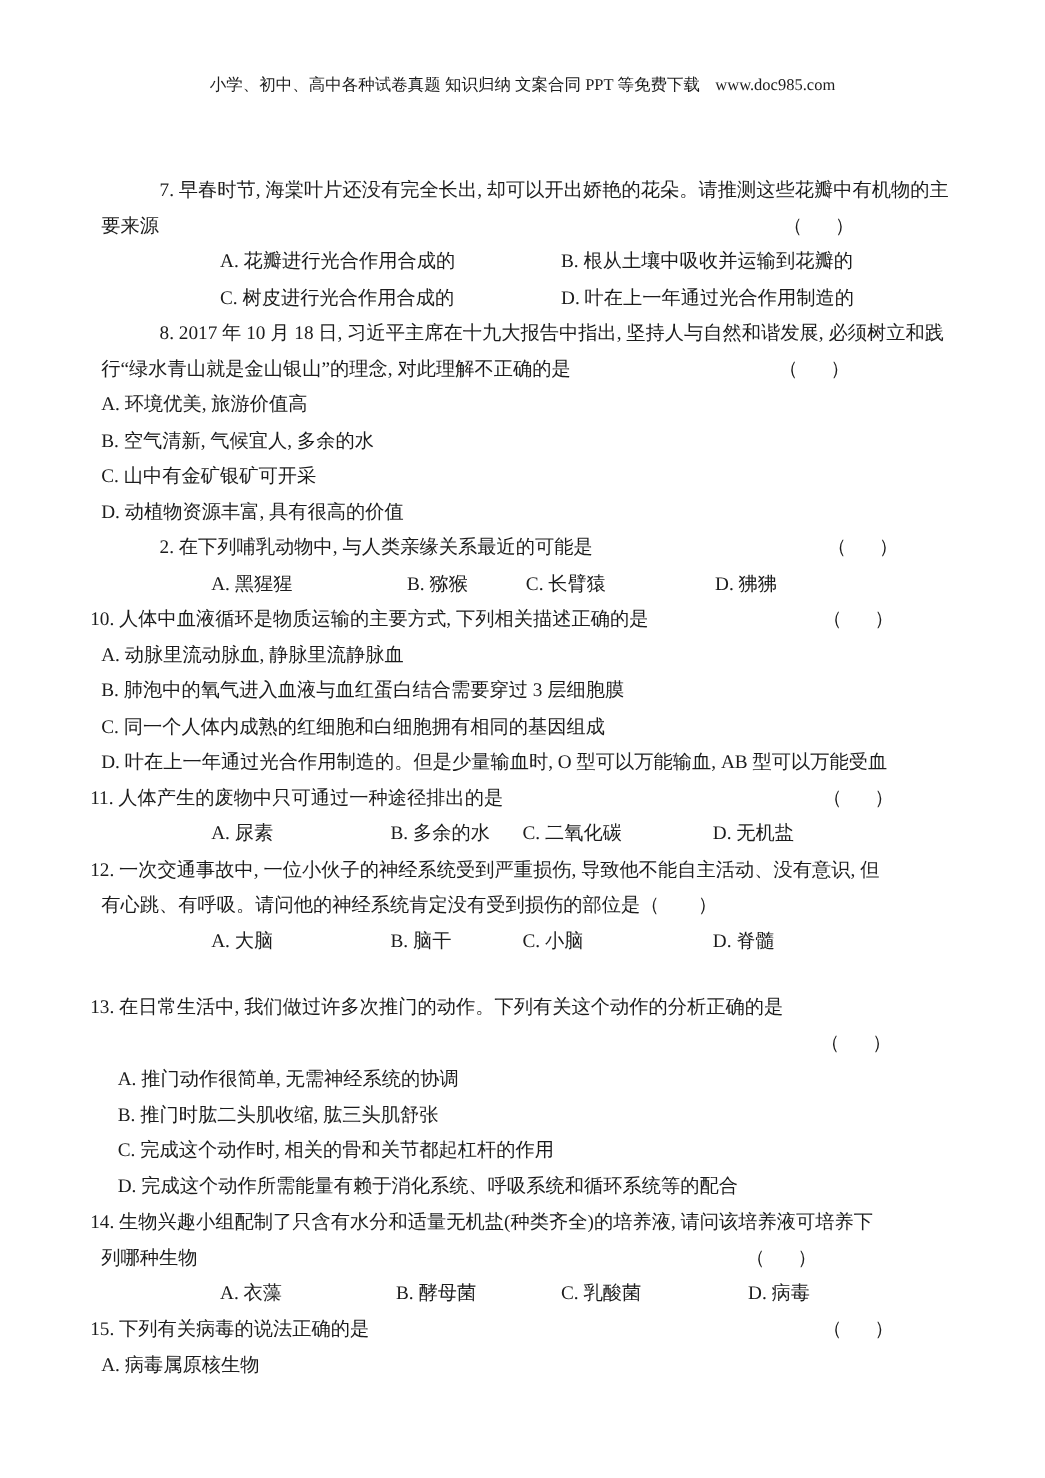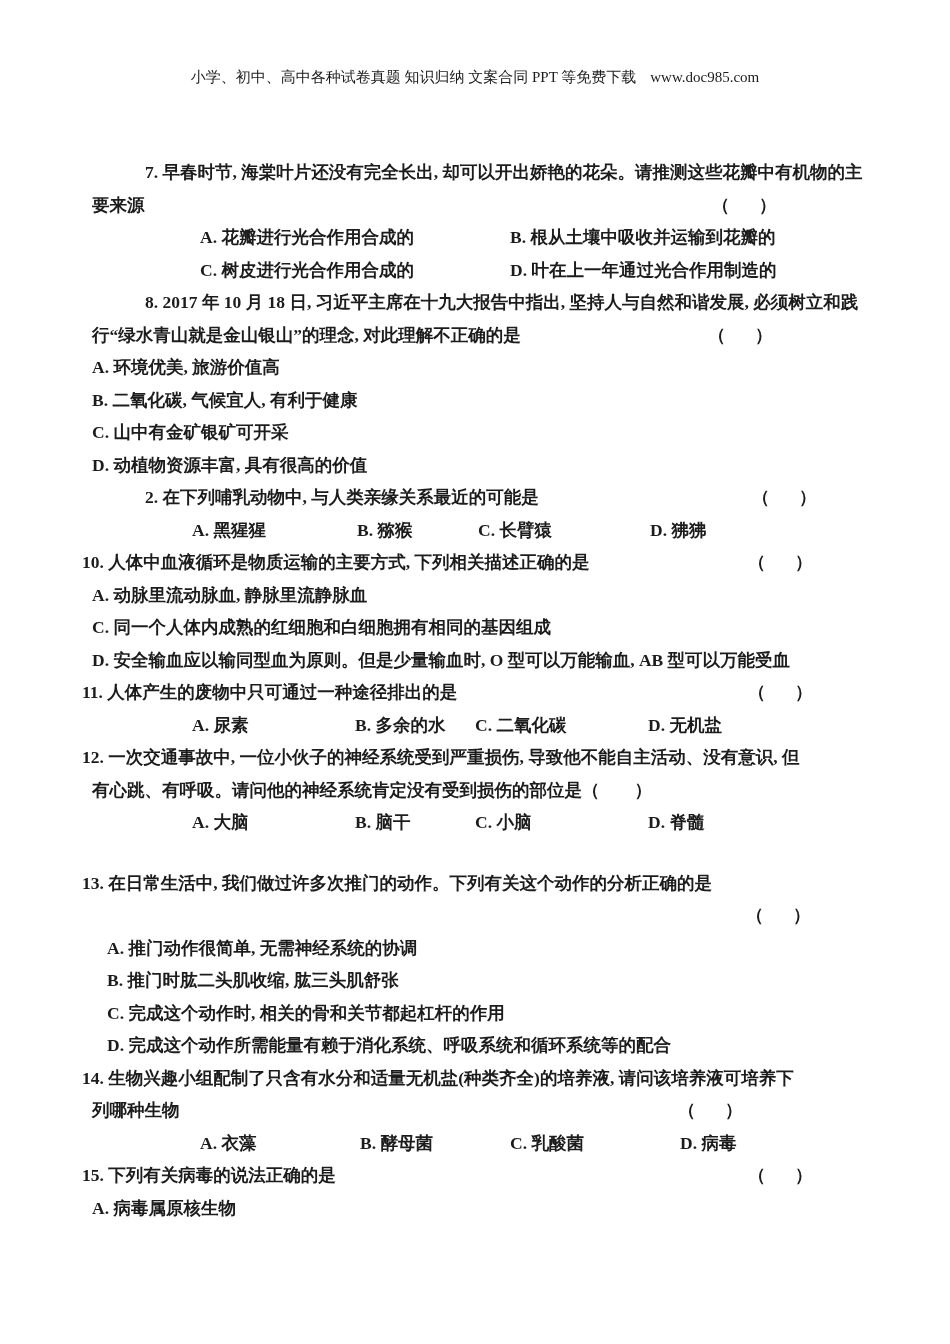--- a/index.html
+++ b/index.html
@@ -23,21 +23,20 @@
     font-size:15px;
     color:#1c1c1c;
     white-space:nowrap;
   }
   .header .url { margin-left:14px; }
   .content {
     position:absolute;
     top:156px;
     left:0;
     width:100%;
-    font-weight:bold;
   }
   .ln {
     position:relative;
     height:32.5px;
     line-height:32.5px;
     white-space:nowrap;
   }
   .qn1 { padding-left:145px; }   
   .qn2 { padding-left:82px; }   
   .ind { padding-left:92px; }   
@@ -73,46 +72,47 @@
       </div>
     </div>
 
     <div>
       <div class="ln qn1"><span>8. 2017 年 10 月 18 日, 习近平主席在十九大报告中指出, 坚持人与自然和谐发展, 必须树立和践</span></div>
       <div class="ln ind">
         <span>行“绿水青山就是金山银山”的理念, 对此理解不正确的是</span>
         <span class="brk" style="left:708px">（　）</span>
       </div>
       <div class="ln ind"><span>A. 环境优美, 旅游价值高</span></div>
-      <div class="ln ind"><span>B. 二氧化碳, 气候宜人, 有利于健康</span></div>
+      <div class="ln ind"><span>B. 空气清新, 气候宜人, 多余的水</span></div>
       <div class="ln ind"><span>C. 山中有金矿银矿可开采</span></div>
       <div class="ln ind"><span>D. 动植物资源丰富, 具有很高的价值</span></div>
     </div>
 
     <div>
       <div class="ln qn1">
         <span>2. 在下列哺乳动物中, 与人类亲缘关系最近的可能是</span>
         <span class="brk" style="left:752px">（　）</span>
       </div>
       <div class="ln">
         <span class="opt" style="left:192px">A. 黑猩猩</span>
-        <span class="opt" style="left:357px">B. 猕猴</span>
+        <span class="opt" style="left:370px">B. 猕猴</span>
         <span class="opt" style="left:478px">C. 长臂猿</span>
         <span class="opt" style="left:650px">D. 狒狒</span>
       </div>
     </div>
 
     <div>
       <div class="ln qn2">
         <span>10. 人体中血液循环是物质运输的主要方式, 下列相关描述正确的是</span>
         <span class="brk" style="left:748px">（　）</span>
       </div>
       <div class="ln ind"><span>A. 动脉里流动脉血, 静脉里流静脉血</span></div>
+      <div class="ln ind"><span>B. 肺泡中的氧气进入血液与血红蛋白结合需要穿过 3 层细胞膜</span></div>
       <div class="ln ind"><span>C. 同一个人体内成熟的红细胞和白细胞拥有相同的基因组成</span></div>
-      <div class="ln ind"><span>D. 安全输血应以输同型血为原则。但是少量输血时, O 型可以万能输血, AB 型可以万能受血</span></div>
+      <div class="ln ind"><span>D. 叶在上一年通过光合作用制造的。但是少量输血时, O 型可以万能输血, AB 型可以万能受血</span></div>
     </div>
 
     <div>
       <div class="ln qn2">
         <span>11. 人体产生的废物中只可通过一种途径排出的是</span>
         <span class="brk" style="left:748px">（　）</span>
       </div>
       <div class="ln">
         <span class="opt" style="left:192px">A. 尿素</span>
         <span class="opt" style="left:355px">B. 多余的水</span>

